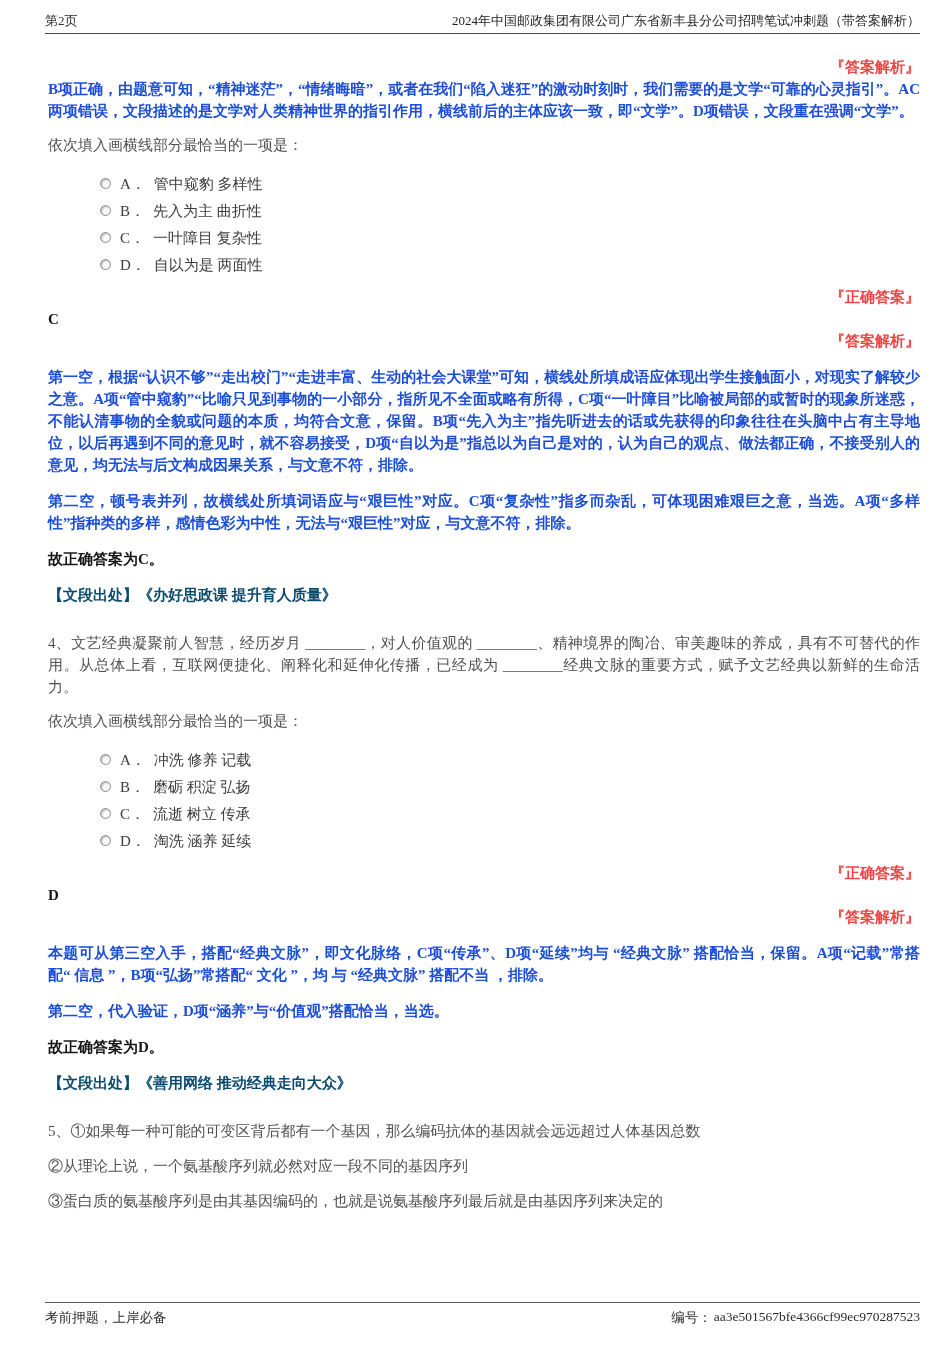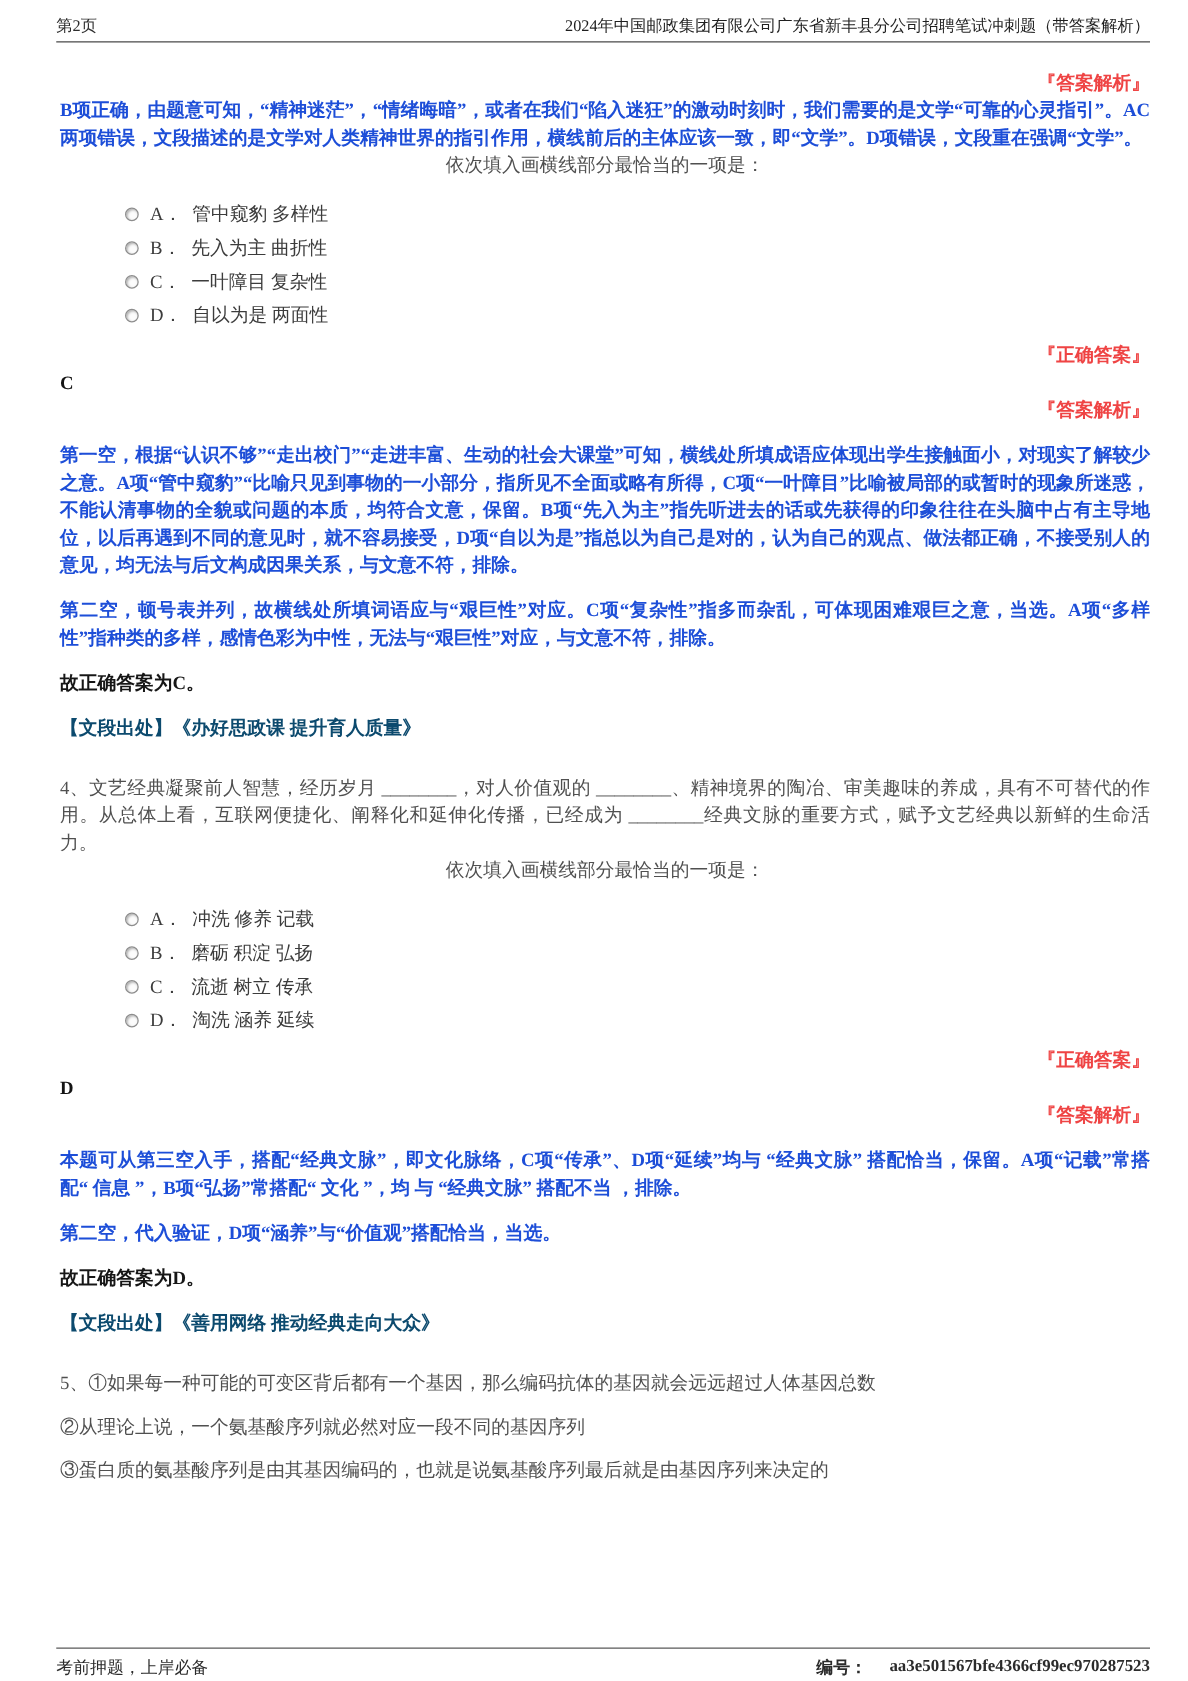--- a/index.html
+++ b/index.html
@@ -15,41 +15,41 @@
     border-bottom:1px solid #4a4a4a;
     font-size:13px; color:#2e2e2e;
   }
   .page-header .doc-title { font-size:13px; color:#1f1f1f; }
   .content { margin:0 30px 0 48px; font-size:15px; line-height:22px; }
   .lbl { font-weight:700; color:#ef4444; margin-top:0;text-align:right; }
   .first-lbl { margin-top:22px; }
   .apara { font-weight:600; color:#1d4ed8; margin-top:14px; text-align:justify; }
   .ansv { font-weight:600; color:#141414; }
   .q-stem { color:#505050; margin-top:26px; text-align:justify; }
-  .prompt { color:#505050; margin-top:0;text-align:center; }
+  .prompt { color:#505050; margin-top:12px; }
   .opts { margin-top:14px; }
   .opt { height:27px; display:flex; align-items:center; padding-left:52px; color:#3c3c3c; }
   .radio {
     width:11px; height:11px; border-radius:50%;
     border:1px solid #8d8d8d; background:#fcfcfc;
     box-shadow:inset 1px 1px 2px rgba(0,0,0,0.30);
     margin-right:9px; flex:0 0 auto;
   }
   .opt .letter { margin-right:8px; }
   .concl { font-weight:600; color:#161616; margin-top:14px; }
   .src { font-weight:600; color:#0c4a6e; margin-top:14px; }
   .stmt { color:#505050; margin-top:13px; }
   .stmt-first { margin-top:26px; }
   .page-footer {
-    position:absolute; left:45px; right:30px; bottom:2px;
+    position:absolute; left:45px; right:30px; bottom:18px;
     border-top:1px solid #5a5a5a; padding-top:6px;
     display:flex; justify-content:space-between; align-items:flex-end;
     font-size:13.5px; color:#2b2b2b;
   }
-  .serial-wrap { display:flex; gap:18px;font-weight:bold; }
+  .serial-wrap { display:flex; gap:2px; }
 </style>
 </head>
 <body>
 
 <div class="page-header">
   <span>第2页</span>
   <span class="doc-title">2024年中国邮政集团有限公司广东省新丰县分公司招聘笔试冲刺题（带答案解析）</span>
 </div>
 
 <div class="content">

